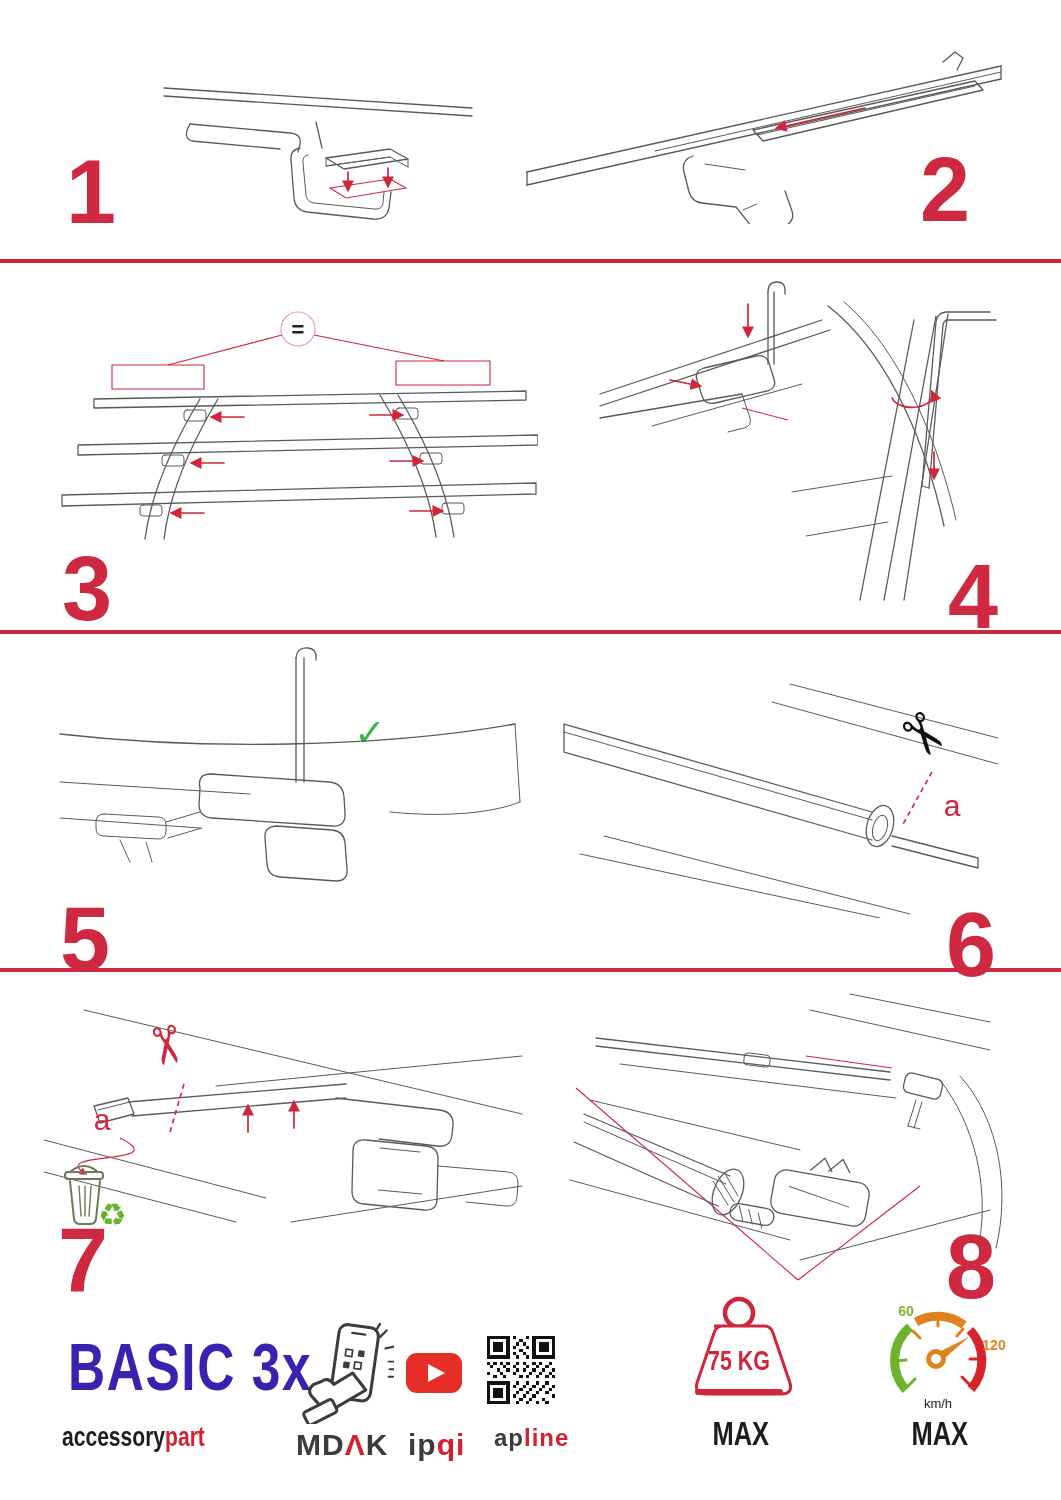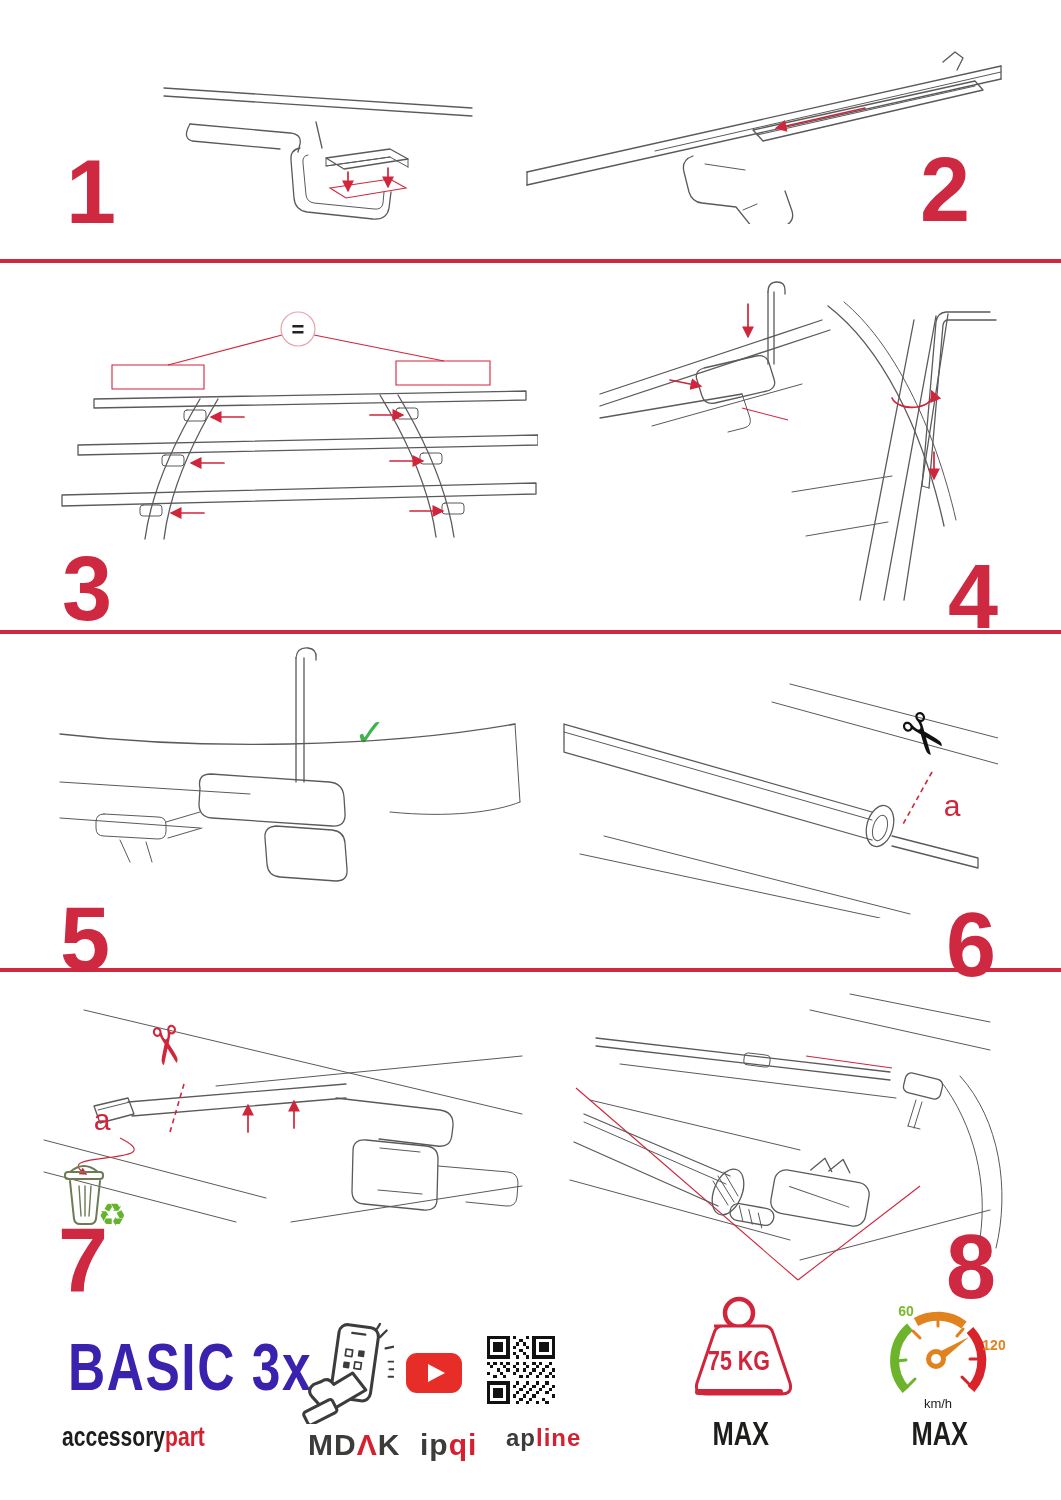--- a/index.html
+++ b/index.html
@@ -11,21 +11,21 @@
   .art{position:absolute;}
   
   .ink{stroke:#5a5a5a;fill:none;stroke-width:1.3;stroke-linecap:round;stroke-linejoin:round;}
   .thin{stroke-width:1;}
   .red{stroke:#d1253b;fill:none;stroke-width:1.7;stroke-linecap:round;stroke-linejoin:round;}
   .redthin{stroke:#d1253b;fill:none;stroke-width:1.1;}
   .reddash{stroke:#d1253b;fill:none;stroke-width:1.6;stroke-dasharray:5 4;}
   .pinkc{stroke:#e9a2ae;fill:#fff;stroke-width:1.2;}
   .svgtxt{font-family:"Liberation Sans","DejaVu Sans",sans-serif;}
   .alabel{fill:#d1253b;font-size:30px;}
-  .footer-label{position:absolute;font-weight:bold;color:#3c3c3b;letter-spacing:1px;margin-left:12px;}
+  .footer-label{position:absolute;font-weight:bold;color:#3c3c3b;letter-spacing:1px;}
   .fred{color:#d6202f;}
   .cond{display:inline-block;transform:scaleX(0.78);transform-origin:left bottom;}
   .condc{display:inline-block;transform:scaleX(0.75);transform-origin:center bottom;}
   .brand-title{position:absolute;left:60px;top:1334px;color:#3a21ae;font-weight:bold;
                font-size:66px;line-height:1;letter-spacing:2px;margin-left:8px;}
   .brand-sub{position:absolute;left:62px;top:1424px;font-size:27px;font-weight:bold;line-height:1;color:#1d1d1b;}
   .max-label{position:absolute;font-size:34px;font-weight:bold;color:#1d1d1b;line-height:1;text-align:center;}
 </style>
 </head>
 <body>

